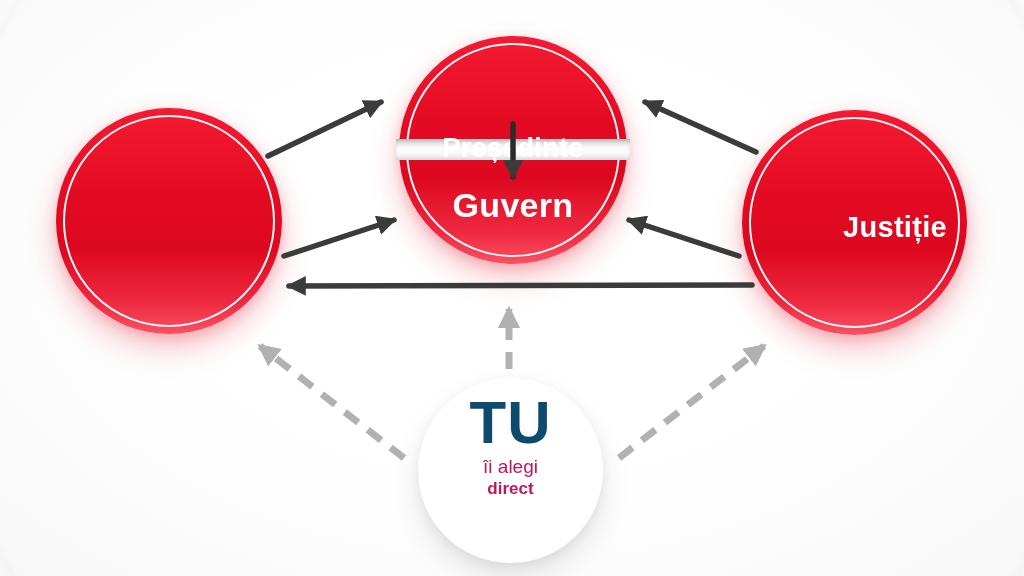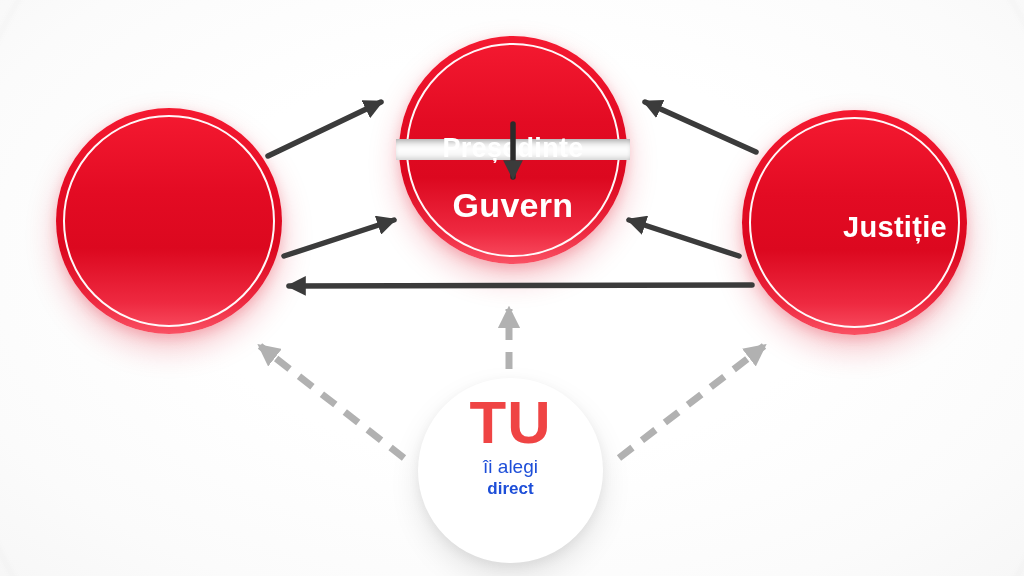--- a/index.html
+++ b/index.html
@@ -77,28 +77,28 @@
     background: #ffffff;
     box-shadow: 0 14px 30px rgba(0,0,0,0.10), 0 4px 12px rgba(0,0,0,0.06);
     display: flex;
     flex-direction: column;
     align-items: center;
     padding-top: 17px;
     box-sizing: border-box;
     z-index: 2;
   }
   .tu-title {
-    color: #ef4444;
+    color: #0c4a6e;
     font-weight: bold;
     font-size: 60px;
     line-height: 0.92;
     letter-spacing: 1px;
   }
   .tu-line {
-    color: #1d4ed8;
+    color: #be185d;
     font-size: 19px;
     line-height: 22px;
     white-space: nowrap;
   }
   .tu-line.first { margin-top: 6px; }
   .tu-line.bold { font-weight: bold; font-size: 17px; }
 
   .arrows {
     position: absolute;
     left: 0; top: 0;

